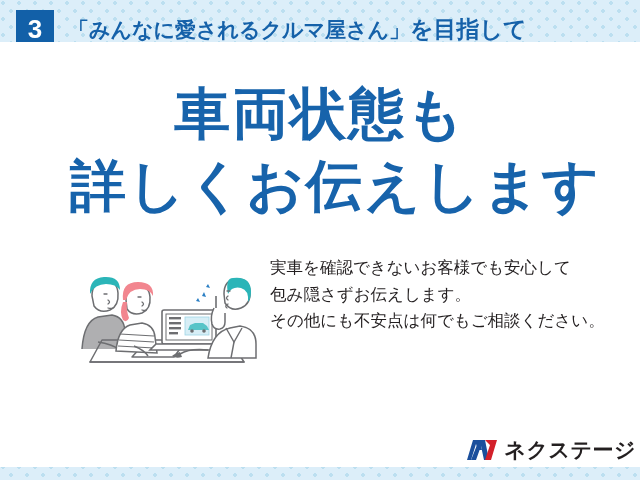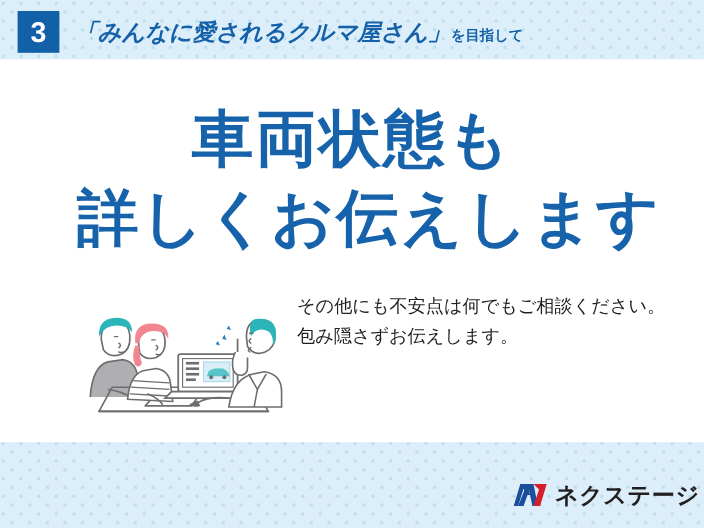--- a/index.html
+++ b/index.html
@@ -30,25 +30,25 @@
     font-size:26px;font-weight:bold;line-height:1;
     letter-spacing:0;
   }
   #header-title{
     margin-left:14px;
     color:#1561a9;
     font-weight:bold;
     white-space:nowrap;
     display:flex;align-items:baseline;
   }
-  #header-title .main{font-size:21px;font-style:italic;}
-  #header-title .suffix{font-size:13px;}
+  #header-title .main{font-size:21px;}
+  #header-title .suffix{font-size:23px;}
   
   #card{
-    position:absolute;left:0;top:54px;width:640px;height:348px;
+    position:absolute;left:0;top:42px;width:640px;height:425px;
     background:#ffffff;
   }
   
   #headline{
     position:absolute;left:0;top:38px;width:640px;
     text-align:center;
     color:#1763ab;
     font-weight:bold;
     line-height:1.22;
     letter-spacing:2px;
@@ -200,22 +200,23 @@
             <g fill="#2b7fc4">
               <path d="M146 38 l2 5 l-4-1 z"></path>
               <path d="M140 44 l2 4 l-4-1 z"></path>
               <path d="M150 30 l2 4 l-4-1 z"></path>
             </g>
           </g>
         </svg>
       </div>
 
       <div id="body-text">
+        <div>実車を確認できないお客様でも安心して</div>
+        <div>包み隠さずお伝えします。</div>
         <div>その他にも不安点は何でもご相談ください。</div>
-        <div>包み隠さずお伝えします。</div>
       </div>
 
     </div>
   </div>
 
   <div id="footer">
     <div id="logo">
       <svg id="logo-mark" width="34" height="24" viewBox="0 0 34 24" xmlns="http://www.w3.org/2000/svg">
         <path d="M6 22 L2 22 L8 2 L14 2 L17 12 L13 12 L11 6 Z" fill="#1b4f9c"></path>
         <path d="M11 22 L6 22 L14 2 L20 2 L24 22 L19 22 L16 8 Z" fill="#1b4f9c"></path>

